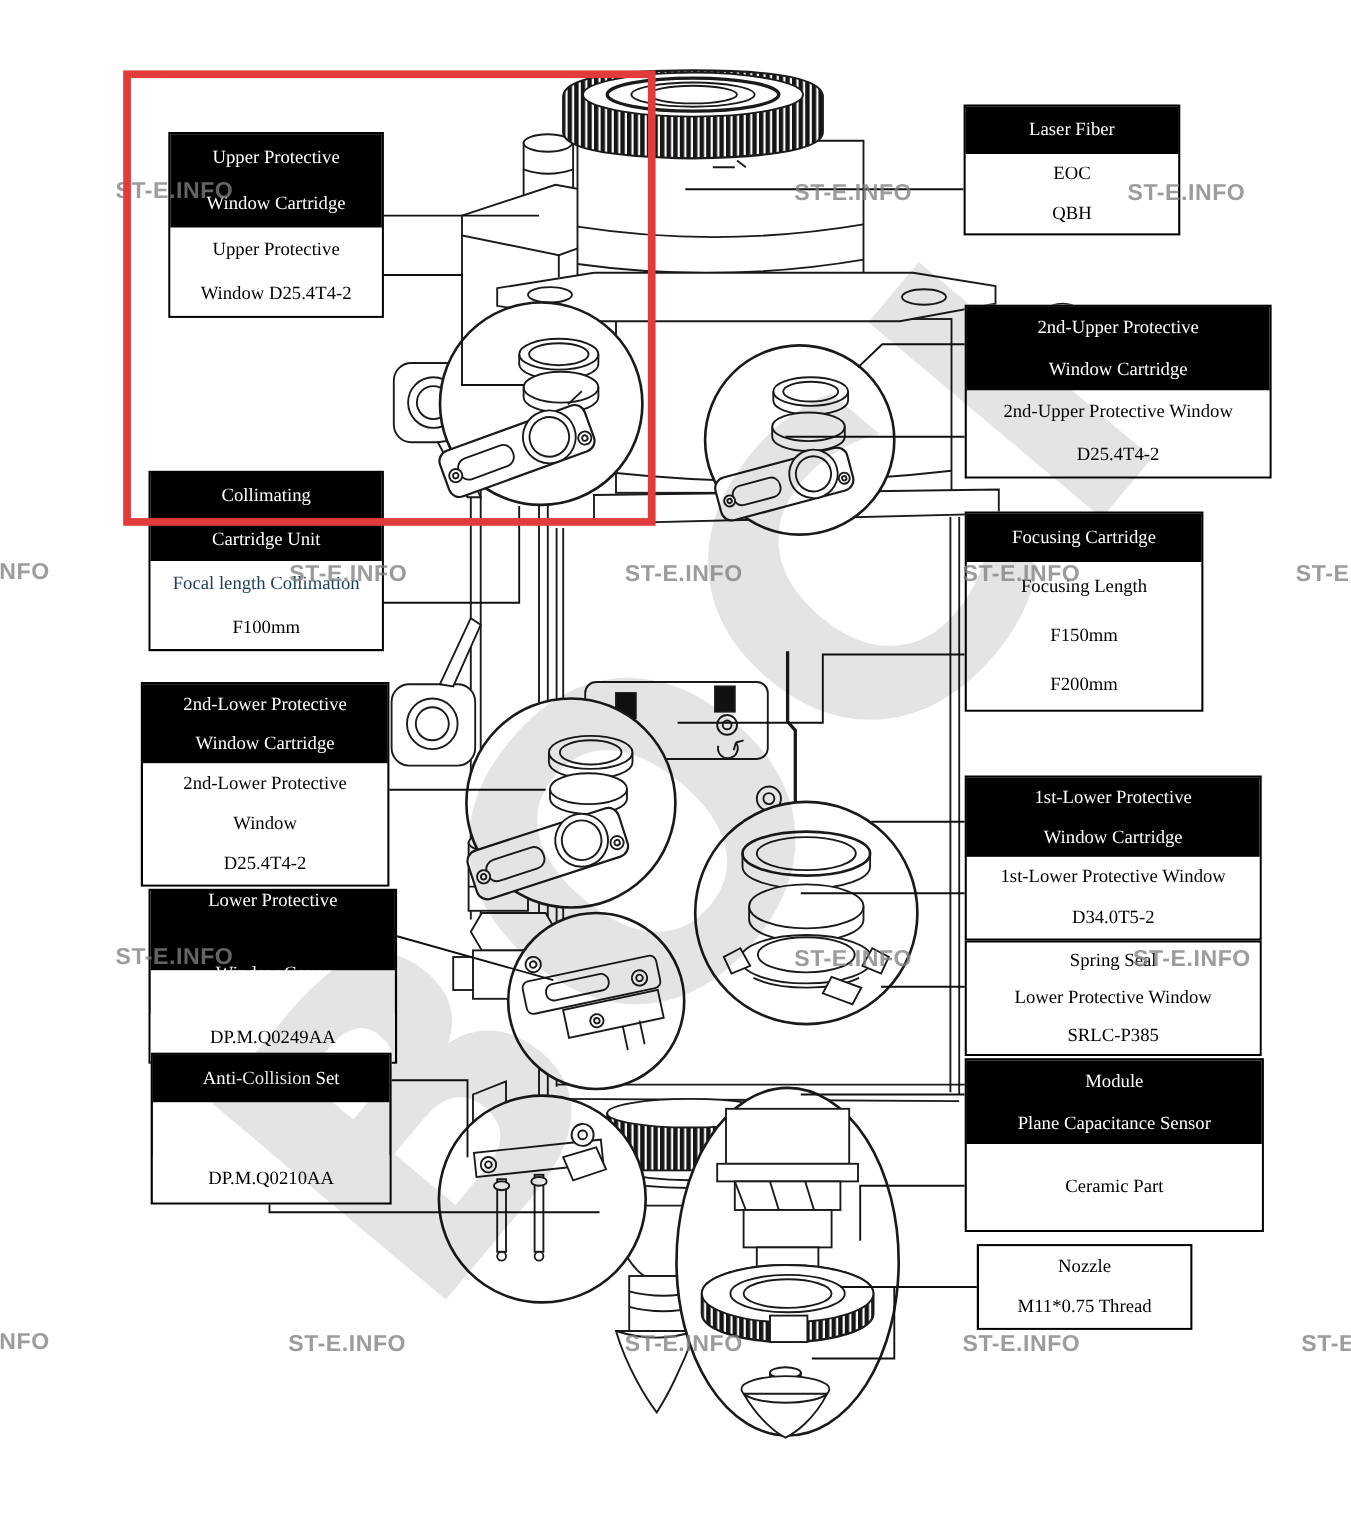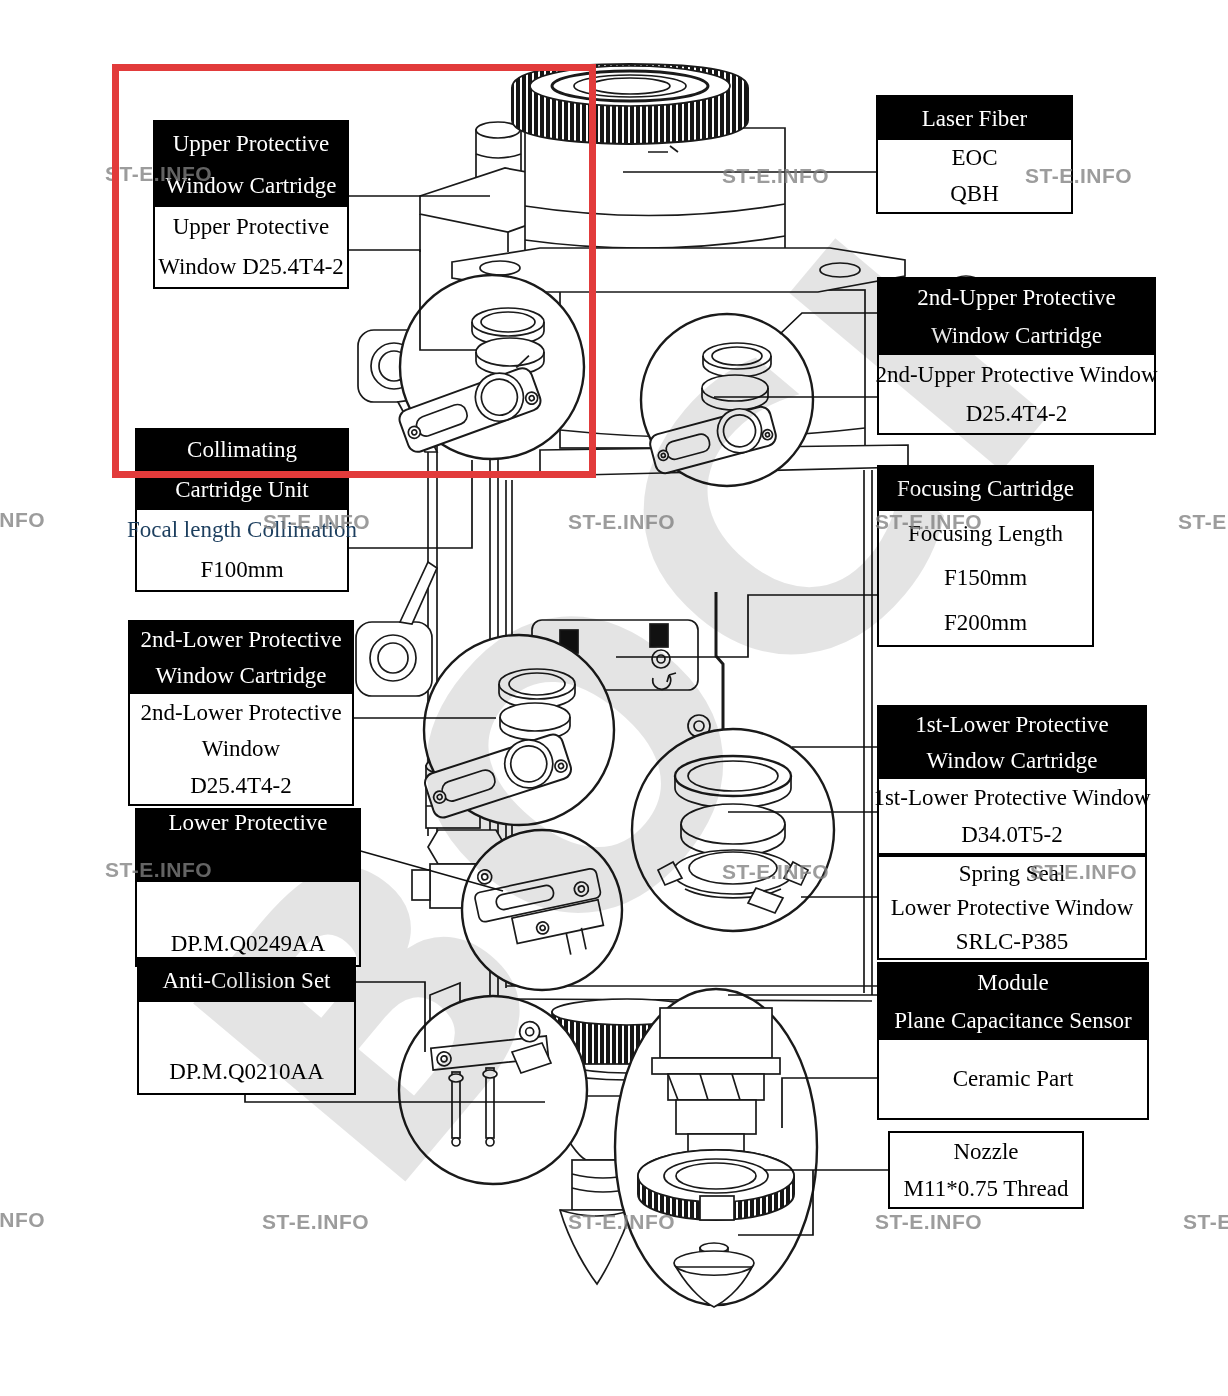--- a/index.html
+++ b/index.html
@@ -4,21 +4,21 @@
 <style>
   html,body{margin:0;padding:0;}
   body{
     width:1228px;height:1396px;position:relative;background:#fff;overflow:hidden;
     font-family:"Liberation Serif",serif;
   }
   
   .co{
     position:absolute;background:#fff;border:2px solid #000;z-index:5;
     display:flex;flex-direction:column;text-align:center;color:#000;
-    font-size:23px;line-height:1.1;
+    font-size:17px;line-height:1.1;
   }
   .co .hd{background:#000;color:#fff;display:flex;flex-direction:column;}
   .co .bd{background:#fff;display:flex;flex-direction:column;}
   .co .ln{flex:1;display:flex;align-items:center;justify-content:center;white-space:nowrap;}
   
   .wm{
     position:absolute;z-index:7;white-space:nowrap;pointer-events:none;
     font-family:"Liberation Sans",sans-serif;font-weight:700;font-size:21px;
     color:rgba(128,128,128,0.78);letter-spacing:0.5px;
   }

